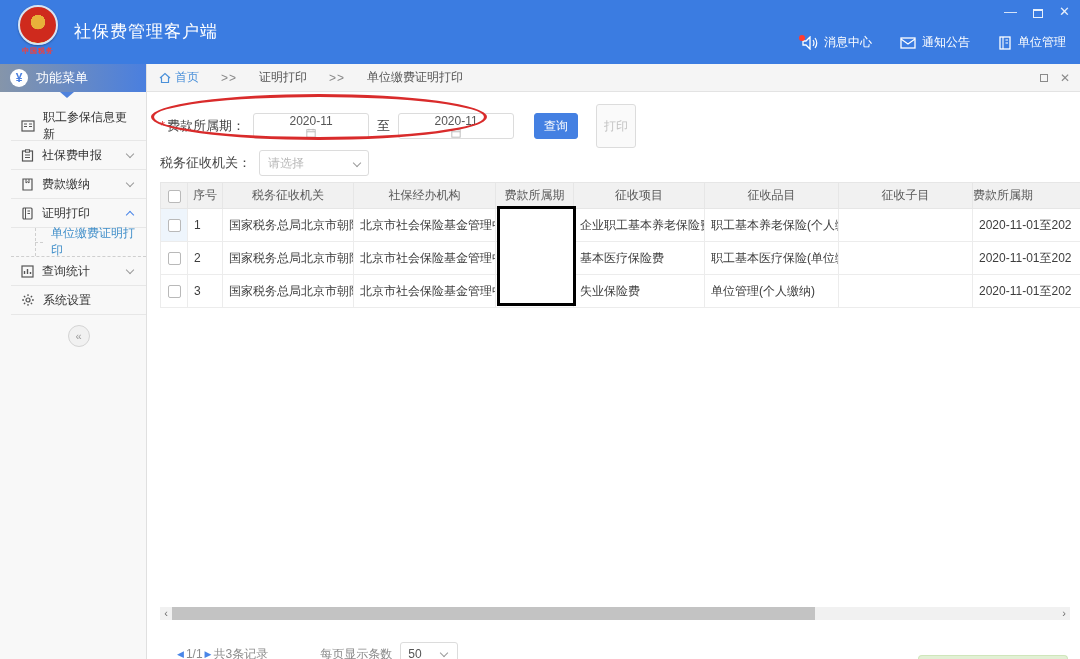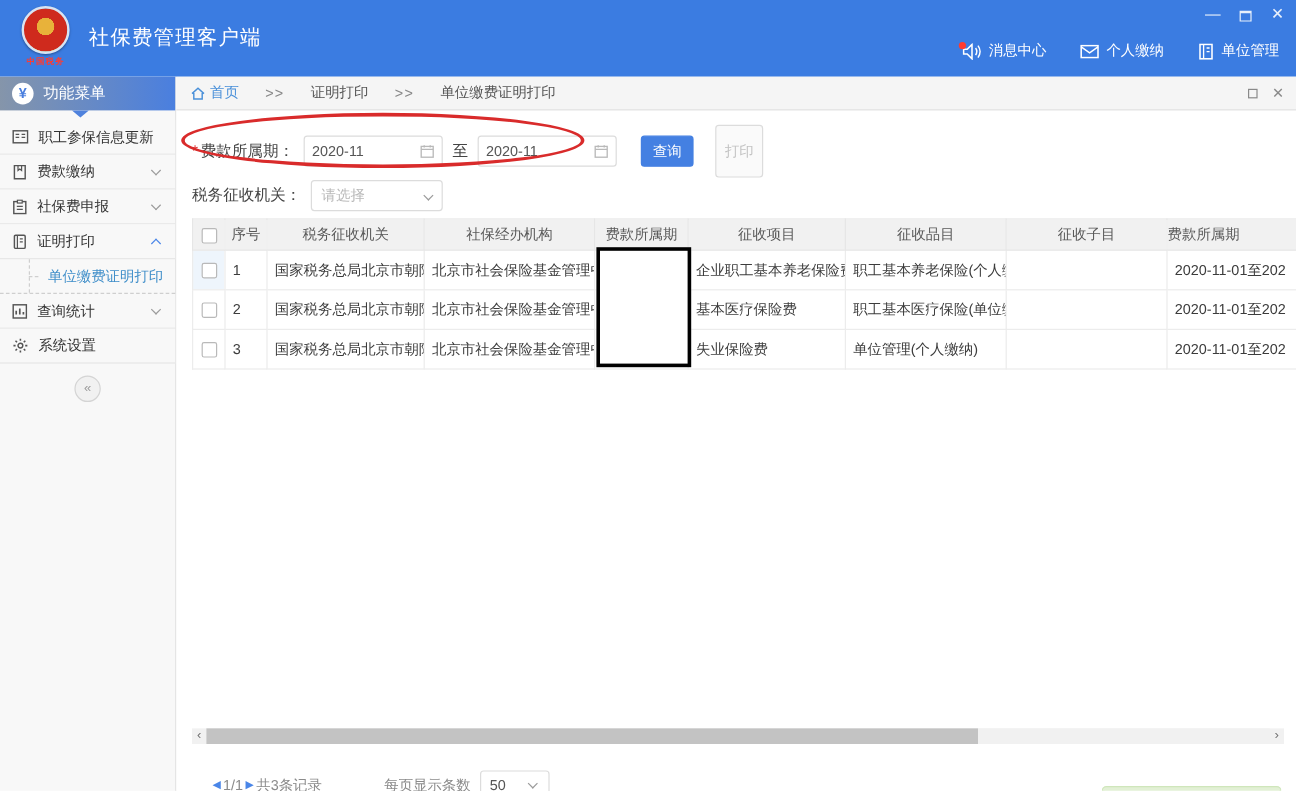--- a/index.html
+++ b/index.html
@@ -23,21 +23,21 @@
   .red-dot { position:absolute; width:6px; height:6px; background:#ff3b30; border-radius:50%; margin-left:-3px; margin-top:-10px; }
 
   
   .sidebar { position:absolute; left:0; top:64px; width:147px; height:595px; background:#f8f8f8; border-right:1px solid #e0e0e0; }
   .side-head { position:relative; height:28px; background:linear-gradient(90deg,#8595aa,#4a7fdf);
     display:flex; align-items:center; gap:8px; padding-left:10px; color:#fff; font-size:13px; }
   .yen-circle { width:18px; height:18px; border-radius:50%; background:#fff; color:#4a7fdf; font-weight:bold;
     display:flex; align-items:center; justify-content:center; font-size:12px; }
   .side-notch { position:absolute; left:60px; top:28px; width:0; height:0;
     border-left:7px solid transparent; border-right:7px solid transparent; border-top:6px solid #4f82dd; }
-  .menu { margin-top:8px; }
+  .menu { margin-top:20px;padding-left:11px; }
   .m-item { height:29px; display:flex; align-items:center; gap:8px; padding:0 10px;
     border-bottom:1px solid #e7e7e7; color:#333; cursor:pointer; background:#f8f8f8; }
   .m-item .lbl { flex:1; font-size:12px; }
   .chev { width:6px; height:6px; border-right:1.4px solid #9b9b9b; border-bottom:1.4px solid #9b9b9b;
     transform:rotate(45deg); margin-right:3px; margin-top:-3px; }
   .chev.up { transform:rotate(-135deg); border-color:#4a86e8; margin-top:3px; }
   .m-sub { height:29px; display:flex; align-items:center; padding-left:40px;
     border-bottom:1px dashed #cfcfcf; color:#3f8ec9; cursor:pointer; position:relative; }
   .m-sub::before { content:""; position:absolute; left:24px; top:0; bottom:0; border-left:1px dashed #cfcfcf; }
   .m-sub::after { content:""; position:absolute; left:24px; top:14px; width:8px; border-top:1px dashed #cfcfcf; }
@@ -55,21 +55,21 @@
   .crumb-sep { color:#888; letter-spacing:1px; }
   .crumb-item { color:#555; }
   .panel-ctrls { position:absolute; right:10px; top:0; height:28px; display:flex; align-items:center; gap:12px; color:#8a8a8a; }
   .panel-ctrls .sq { display:inline-block; width:8px; height:8px; border:1px solid #8a8a8a; }
 
   
   .filters1 { position:absolute; left:13px; top:40px; display:flex; align-items:center; gap:8px; }
   .req { color:#e03030; margin-right:2px; }
   .f-label { color:#444; font-size:13px; }
   .date-input { width:116px; height:26px; border:1px solid #dcdcdc; border-radius:3px; background:#fff;
-    display:flex; align-items:center; justify-content:space-between; padding:0 6px; color:#555; }
+    display:flex; align-items:center; justify-content:space-between; padding:0 6px; color:#555;flex-direction:column; }
   .btn-primary { width:44px; height:26px; background:#4480e2; border:1px solid #4480e2; border-radius:3px;
     color:#fff; font-size:12px; cursor:pointer; margin-left:12px; }
   .btn-disabled { width:40px; height:44px; background:#fafafa; border:1px solid #dcdcdc; border-radius:3px;
     color:#c3c3c3; font-size:12px; margin-left:10px; }
   .red-ellipse { position:absolute; left:4px; top:30px; width:336px; height:46px;
     border:3px solid #d92b2b; border-radius:50%; pointer-events:none; }
   .filters2 { position:absolute; left:13px; top:86px; display:flex; align-items:center; gap:8px; }
   .select-box { width:110px; height:26px; border:1px solid #dcdcdc; border-radius:3px; background:#fff;
     display:flex; align-items:center; justify-content:space-between; padding:0 8px; color:#b9b9b9; cursor:pointer; }
   .select-box .chev { margin:0 0 0 4px; }
@@ -124,21 +124,21 @@
         <path d="M11 4 q2 3 0 6 M13 2 q3.5 5 0 10" fill="none" stroke="#fff" stroke-width="1.2"></path>
       </svg>
       <span class="red-dot"></span>
       <span>消息中心</span>
     </div>
     <div class="mi">
       <svg class="icon-svg" width="16" height="12" viewBox="0 0 16 12">
         <rect x="1" y="1" width="14" height="10" fill="none" stroke="#fff" stroke-width="1.3"></rect>
         <path d="M1 2 l7 5 l7-5" fill="none" stroke="#fff" stroke-width="1.2"></path>
       </svg>
-      <span>个人缴纳</span>
+      <span>通知公告</span>
     </div>
     <div class="mi">
       <svg class="icon-svg" width="14" height="14" viewBox="0 0 14 14">
         <rect x="2" y="1" width="10" height="12" fill="none" stroke="#fff" stroke-width="1.3"></rect>
         <path d="M5 1 v12 M7.5 4 h2.5 M7.5 7 h2.5" fill="none" stroke="#fff" stroke-width="1.1"></path>
       </svg>
       <span>单位管理</span>
     </div>
   </div>
 </div>
@@ -153,33 +153,33 @@
   <div class="menu">
     <div class="m-item">
       <svg class="icon-svg" width="14" height="12" viewBox="0 0 14 12">
         <rect x="1" y="1" width="12" height="10" fill="none" stroke="#555" stroke-width="1.2"></rect>
         <path d="M3 4 h3 M3 6.5 h3 M8 4 h3 M8 6.5 h3" stroke="#555" stroke-width="1"></path>
       </svg>
       <span class="lbl">职工参保信息更新</span>
     </div>
     <div class="m-item">
       <svg class="icon-svg" width="13" height="13" viewBox="0 0 13 13">
-        <path d="M2 1 h9 v11 h-9 z" fill="none" stroke="#555" stroke-width="1.2"></path>
-        <path d="M5 1 v4 l1.5-1.2 L8 5 V1" fill="none" stroke="#555" stroke-width="1"></path>
-      </svg>
-      <span class="lbl">费款缴纳</span>
-      <span class="chev"></span>
-    </div>
-    <div class="m-item">
-      <svg class="icon-svg" width="13" height="13" viewBox="0 0 13 13">
         <rect x="1.5" y="2" width="10" height="10" fill="none" stroke="#555" stroke-width="1.2"></rect>
         <rect x="4.5" y="0.8" width="4" height="2.4" fill="#f8f8f8" stroke="#555" stroke-width="1"></rect>
         <path d="M4 6 h5 M4 8.5 h5" stroke="#555" stroke-width="1"></path>
       </svg>
       <span class="lbl">社保费申报</span>
+      <span class="chev"></span>
+    </div>
+    <div class="m-item">
+      <svg class="icon-svg" width="13" height="13" viewBox="0 0 13 13">
+        <path d="M2 1 h9 v11 h-9 z" fill="none" stroke="#555" stroke-width="1.2"></path>
+        <path d="M5 1 v4 l1.5-1.2 L8 5 V1" fill="none" stroke="#555" stroke-width="1"></path>
+      </svg>
+      <span class="lbl">费款缴纳</span>
       <span class="chev"></span>
     </div>
     <div class="m-item">
       <svg class="icon-svg" width="13" height="13" viewBox="0 0 13 13">
         <rect x="2" y="1" width="9" height="11" rx="1" fill="none" stroke="#555" stroke-width="1.2"></rect>
         <path d="M4.5 1 v11 M6.5 4 h2.5 M6.5 6.5 h2.5" stroke="#555" stroke-width="1"></path>
       </svg>
       <span class="lbl">证明打印</span>
       <span class="chev up"></span>
     </div>

